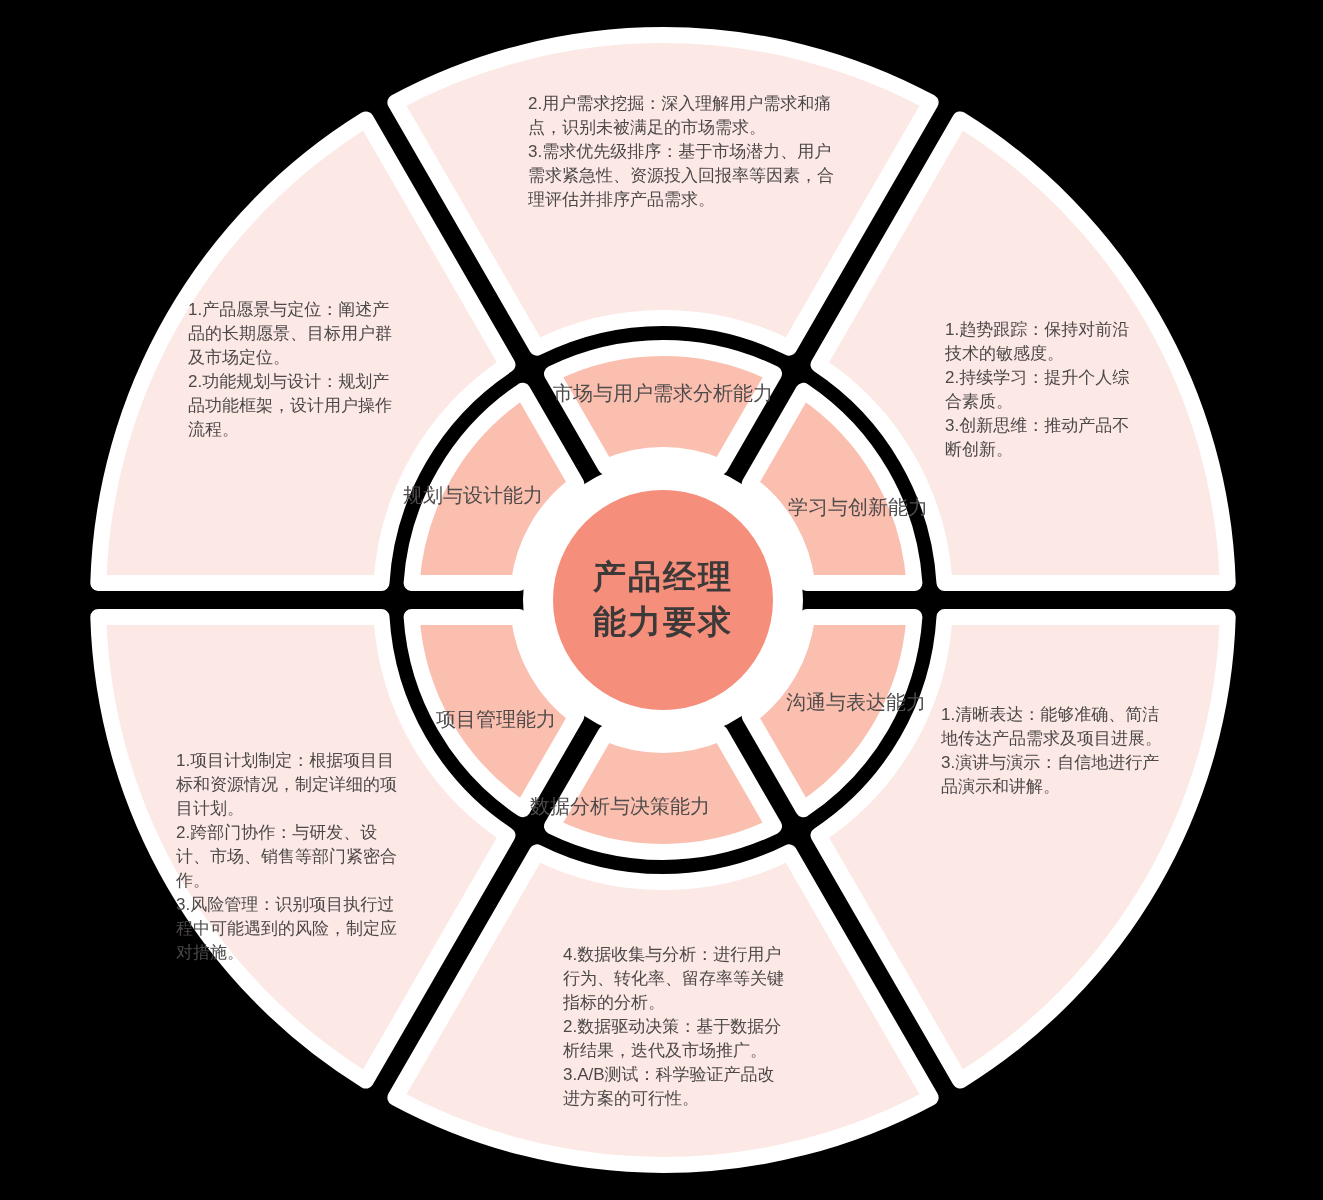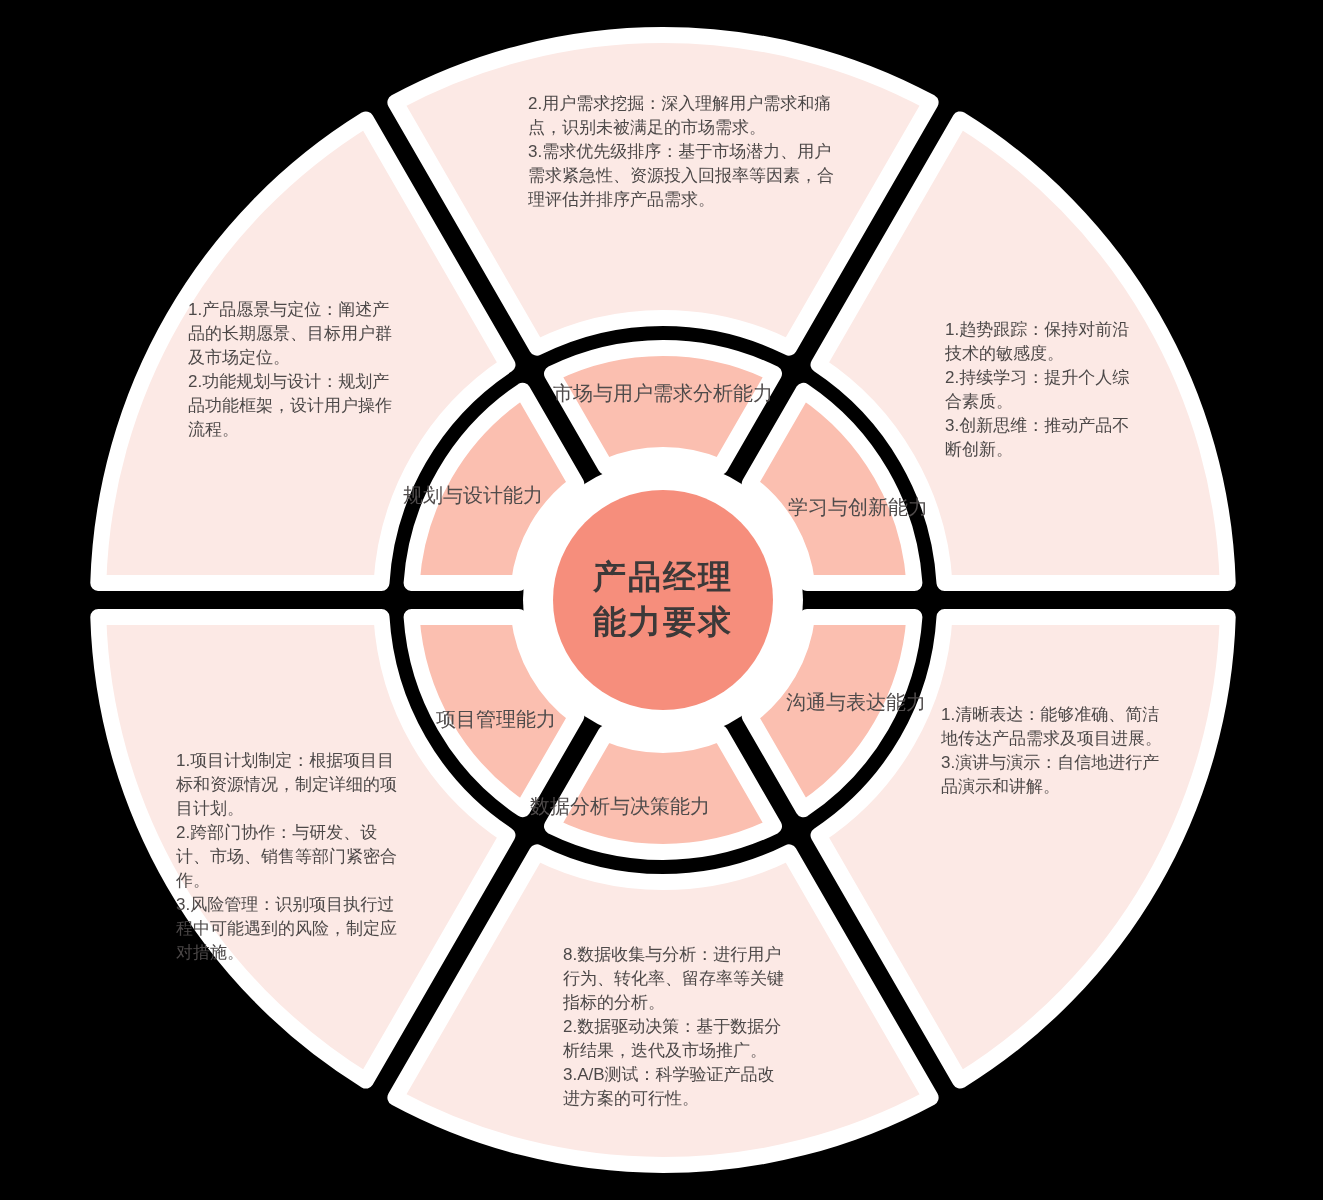--- a/index.html
+++ b/index.html
@@ -103,21 +103,21 @@
   <div class="sector-text" id="txt-learning">
     <p>1.趋势跟踪：保持对前沿技术的敏感度。</p>
     <p>2.持续学习：提升个人综合素质。</p>
     <p>3.创新思维：推动产品不断创新。</p>
   </div>
   <div class="sector-text" id="txt-communication">
     <p>1.清晰表达：能够准确、简洁地传达产品需求及项目进展。</p>
     <p>3.演讲与演示：自信地进行产品演示和讲解。</p>
   </div>
   <div class="sector-text" id="txt-data">
-    <p>8.数据收集与分析：进行用户行为、转化率、留存率等关键指标的分析。</p>
+    <p>4.数据收集与分析：进行用户行为、转化率、留存率等关键指标的分析。</p>
     <p>2.数据驱动决策：基于数据分析结果，迭代及市场推广。</p>
     <p>3.A/B测试：科学验证产品改进方案的可行性。</p>
   </div>
   <div class="sector-text" id="txt-project">
     <p>1.项目计划制定：根据项目目标和资源情况，制定详细的项目计划。</p>
     <p>2.跨部门协作：与研发、设计、市场、销售等部门紧密合作。</p>
     <p>3.风险管理：识别项目执行过程中可能遇到的风险，制定应对措施。</p>
   </div>
   <div class="sector-text" id="txt-planning">
     <p>1.产品愿景与定位：阐述产品的长期愿景、目标用户群及市场定位。</p>

